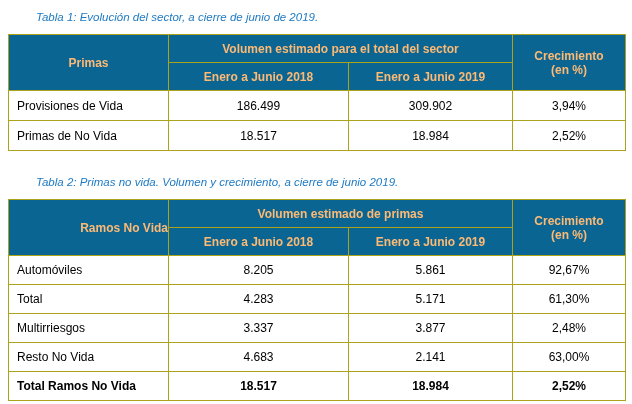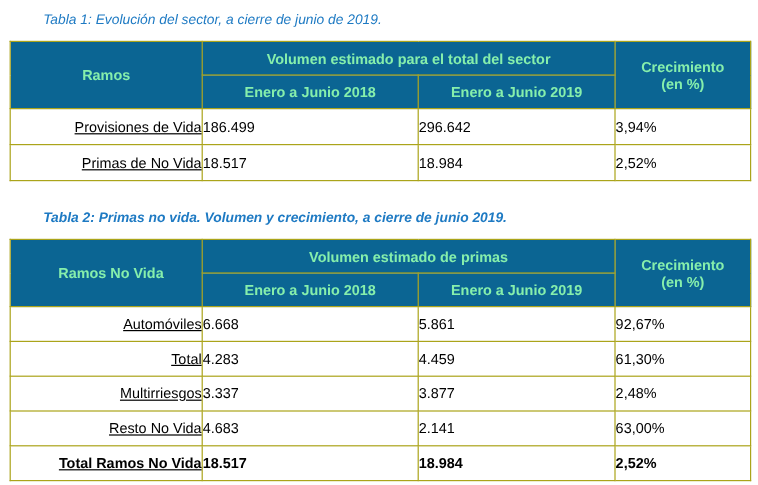--- a/index.html
+++ b/index.html
@@ -23,87 +23,88 @@
   }
   .doc { padding: 6px 5px 0 8px; }
   .caption {
     color: var(--title-blue);
     font-style: italic;
     font-size: 11.5px;
     line-height: 14px;
     margin: 4px 0 10px 28px;
     white-space: nowrap;
   }
-  .caption.second { margin-top: 24px; font-weight: bold; }
+  .caption.second { margin-top: 24px; }
   table.tbl {
     border-collapse: collapse;
     table-layout: fixed;
     width: 617px;
   }
   col.c1 { width: 160px; }
   col.c2 { width: 180px; }
   col.c3 { width: 164px; }
   col.c4 { width: 113px; }
   .tbl th {
     background: var(--header-bg);
-    color: #86efac;
+    color: #fdba74;
     font-weight: bold;
     font-size: 12px;
     line-height: 14px;
     text-align: center;
     border: 1px solid var(--border);
     padding: 0;
   }
   .tbl thead tr { height: 28px; }
   .tbl tbody tr { height: 30px; }
   .tbl.t2 tbody tr { height: 29px; }
   .tbl td {
     border: 1px solid var(--border);
     font-size: 12px;
     color: var(--text);
+    text-align: center;
     padding: 0;
     background: #fff;
   }
-  .tbl td.lbl { text-align: right; padding-left: 8px; text-decoration: underline; }
-  .tbl th.th-left { text-align: center; padding-left: 8px; }
+  .tbl td.lbl { text-align: left; padding-left: 8px; }
+  .tbl th.th-left { text-align: right; padding-left: 8px; }
   .tbl tr.total td { font-weight: bold; }
 </style>
 </head>
 <body>
 
 <div class="doc">
 
   <p class="caption">Tabla 1: Evolución del sector, a cierre de junio de 2019.</p>
 
   <table class="tbl t1">
     <colgroup>
         <col class="c1">
         <col class="c2">
         <col class="c3">
         <col class="c4">
       </colgroup>
     <thead>
       <tr>
-        <th rowspan="2">Ramos</th>
+        <th rowspan="2">Primas</th>
         <th colspan="2">Volumen estimado para el total del sector</th>
         <th rowspan="2">
           <span>Crecimiento</span><br>
           <span>(en %)</span>
         </th>
       </tr>
       <tr>
         <th>Enero a Junio 2018</th>
         <th>Enero a Junio 2019</th>
       </tr>
     </thead>
     <tbody>
       <tr>
         <td class="lbl">Provisiones de Vida</td>
         <td>186.499</td>
-        <td>296.642</td>
+        <td>309.902</td>
         <td>3,94%</td>
       </tr>
       <tr>
         <td class="lbl">Primas de No Vida</td>
         <td>18.517</td>
         <td>18.984</td>
         <td>2,52%</td>
       </tr>
     </tbody>
   </table>
@@ -127,28 +128,28 @@
         </th>
       </tr>
       <tr>
         <th>Enero a Junio 2018</th>
         <th>Enero a Junio 2019</th>
       </tr>
     </thead>
     <tbody>
       <tr>
         <td class="lbl">Automóviles</td>
-        <td>6.668</td>
+        <td>8.205</td>
         <td>5.861</td>
         <td>92,67%</td>
       </tr>
       <tr>
         <td class="lbl">Total</td>
         <td>4.283</td>
-        <td>4.459</td>
+        <td>5.171</td>
         <td>61,30%</td>
       </tr>
       <tr>
         <td class="lbl">Multirriesgos</td>
         <td>3.337</td>
         <td>3.877</td>
         <td>2,48%</td>
       </tr>
       <tr>
         <td class="lbl">Resto No Vida</td>

